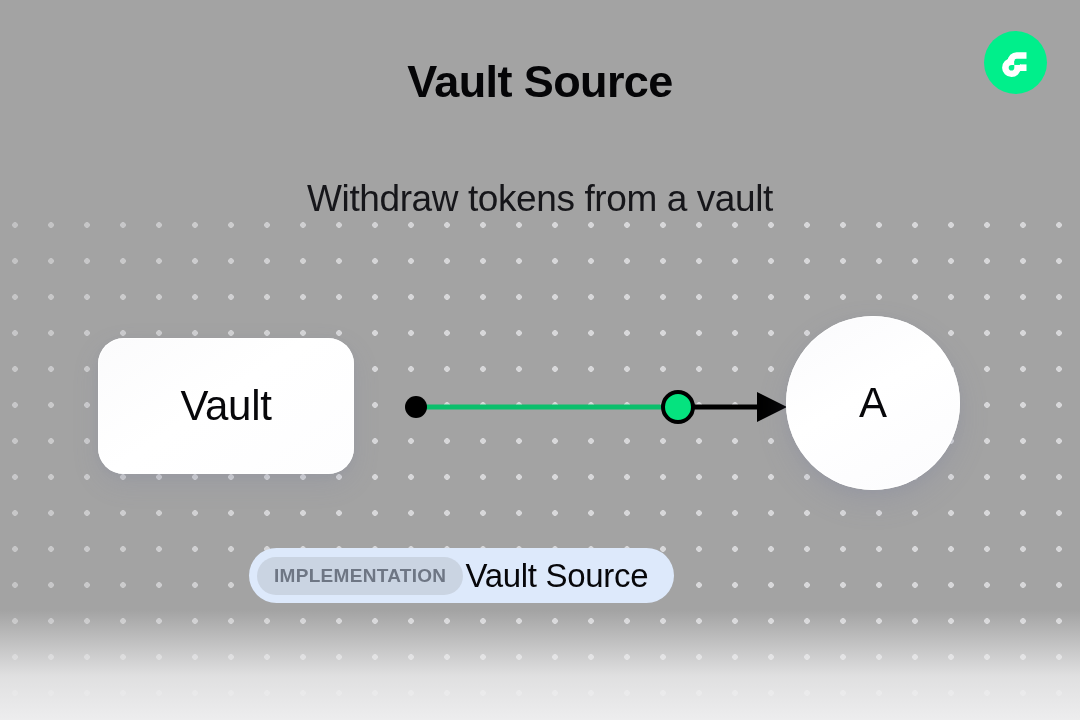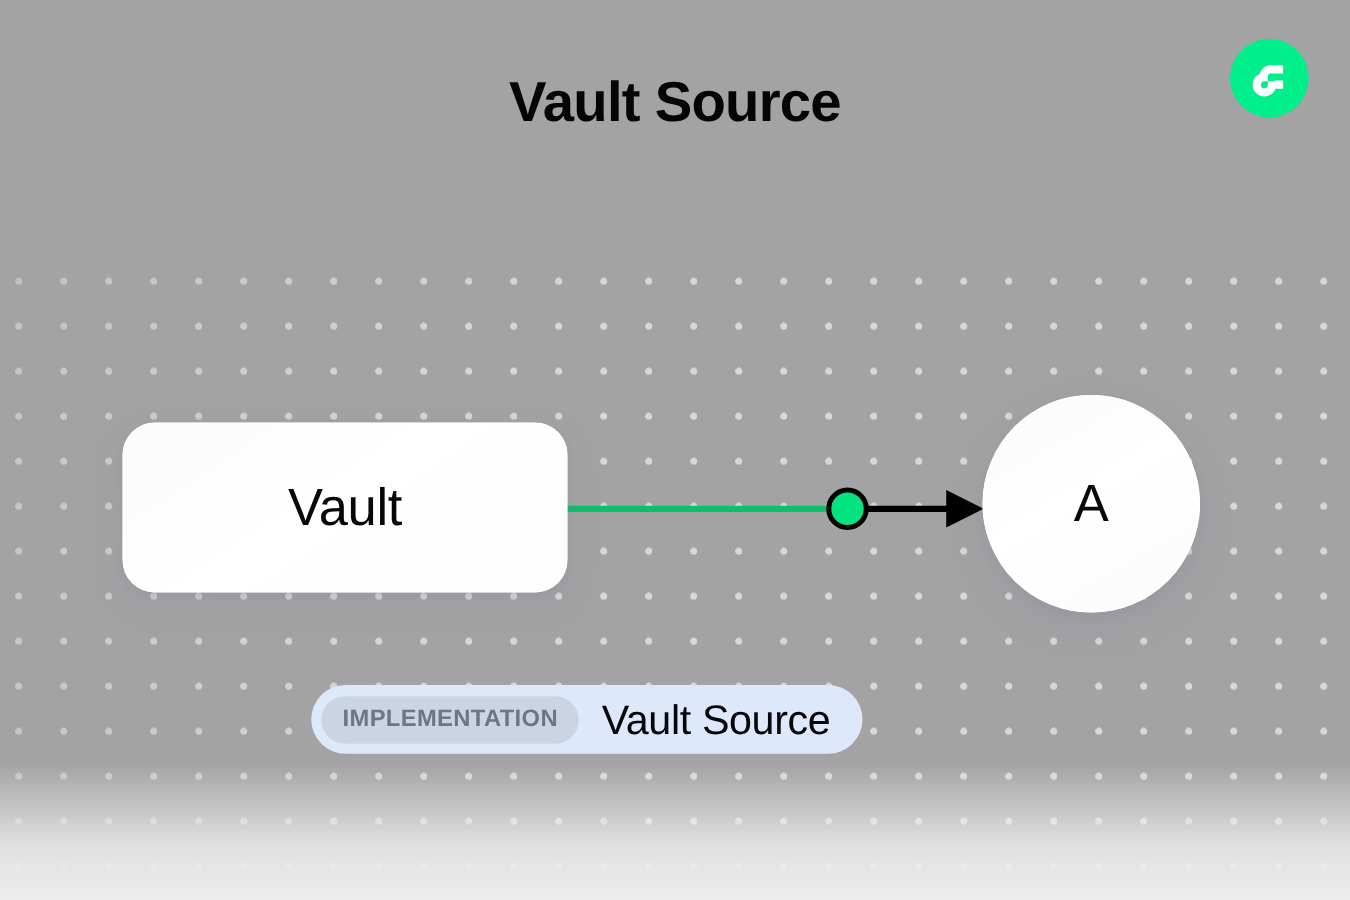--- a/index.html
+++ b/index.html
@@ -96,21 +96,21 @@
     top: 0;
     width: 1080px;
     height: 720px;
     pointer-events: none;
   }
 
   .node-vault {
     position: absolute;
     left: 98px;
     top: 338px;
-    width: 356px;
+    width: 256px;
     height: 136px;
     border-radius: 26px;
     background: linear-gradient(146deg, #fbfbfc 0%, #ffffff 46%, #fdfdfe 100%);
     box-shadow:
       0 10px 26px rgba(120,125,160,0.17),
       0 2px 6px rgba(120,125,160,0.10),
       0 0 0 1px rgba(255,255,255,0.9) inset;
     display: flex;
     align-items: center;
     justify-content: center;
@@ -161,21 +161,21 @@
   .impl-badge {
     position: absolute;
     left: 249px;
     top: 548px;
     height: 55px;
     padding: 0 26px 0 8px;
     border-radius: 28px;
     background: #dde9fb;
     display: flex;
     align-items: center;
-    gap: 18px;
+    gap: 2px;
   }
   .impl-tag {
     height: 38px;
     padding: 0 17px;
     border-radius: 19px;
     background: #cad4e2;
     display: flex;
     align-items: center;
     justify-content: center;
     font-size: 19px;
@@ -192,20 +192,21 @@
 </style>
 </head>
 <body>
 
 <div id="stage">
 
   <div class="dot-grid"></div>
   <div class="dot-grid-fade-bottom"></div>
 
   <div class="page-title">Vault Source</div>
+  <div class="page-subtitle">Withdraw tokens from a vault</div>
 
   <div class="brand-logo">
     <svg width="40" height="40" viewBox="0 0 40 40" aria-hidden="true">
       <path d="M30.5 9.2 H20.6 a8.9 8.9 0 0 0 -8.9 8.9 v3.3 h6.6 v-3.3 a2.3 2.3 0 0 1 2.3 -2.3 h9.9 z" fill="#ffffff"></path>
       <rect x="23.9" y="21.4" width="6.6" height="6.6" fill="#ffffff"></rect>
       <path d="M18.3 24.7 a2.8 2.8 0 1 1 -2.8 -2.8 h2.8 v-6.6 h-2.8 a9.4 9.4 0 1 0 9.4 9.4 v-3.3 h-6.6 z" fill="#ffffff"></path>
       <rect x="18.3" y="17.9" width="5.6" height="4.0" fill="#00ef8b"></rect>
     </svg>
   </div>
 

